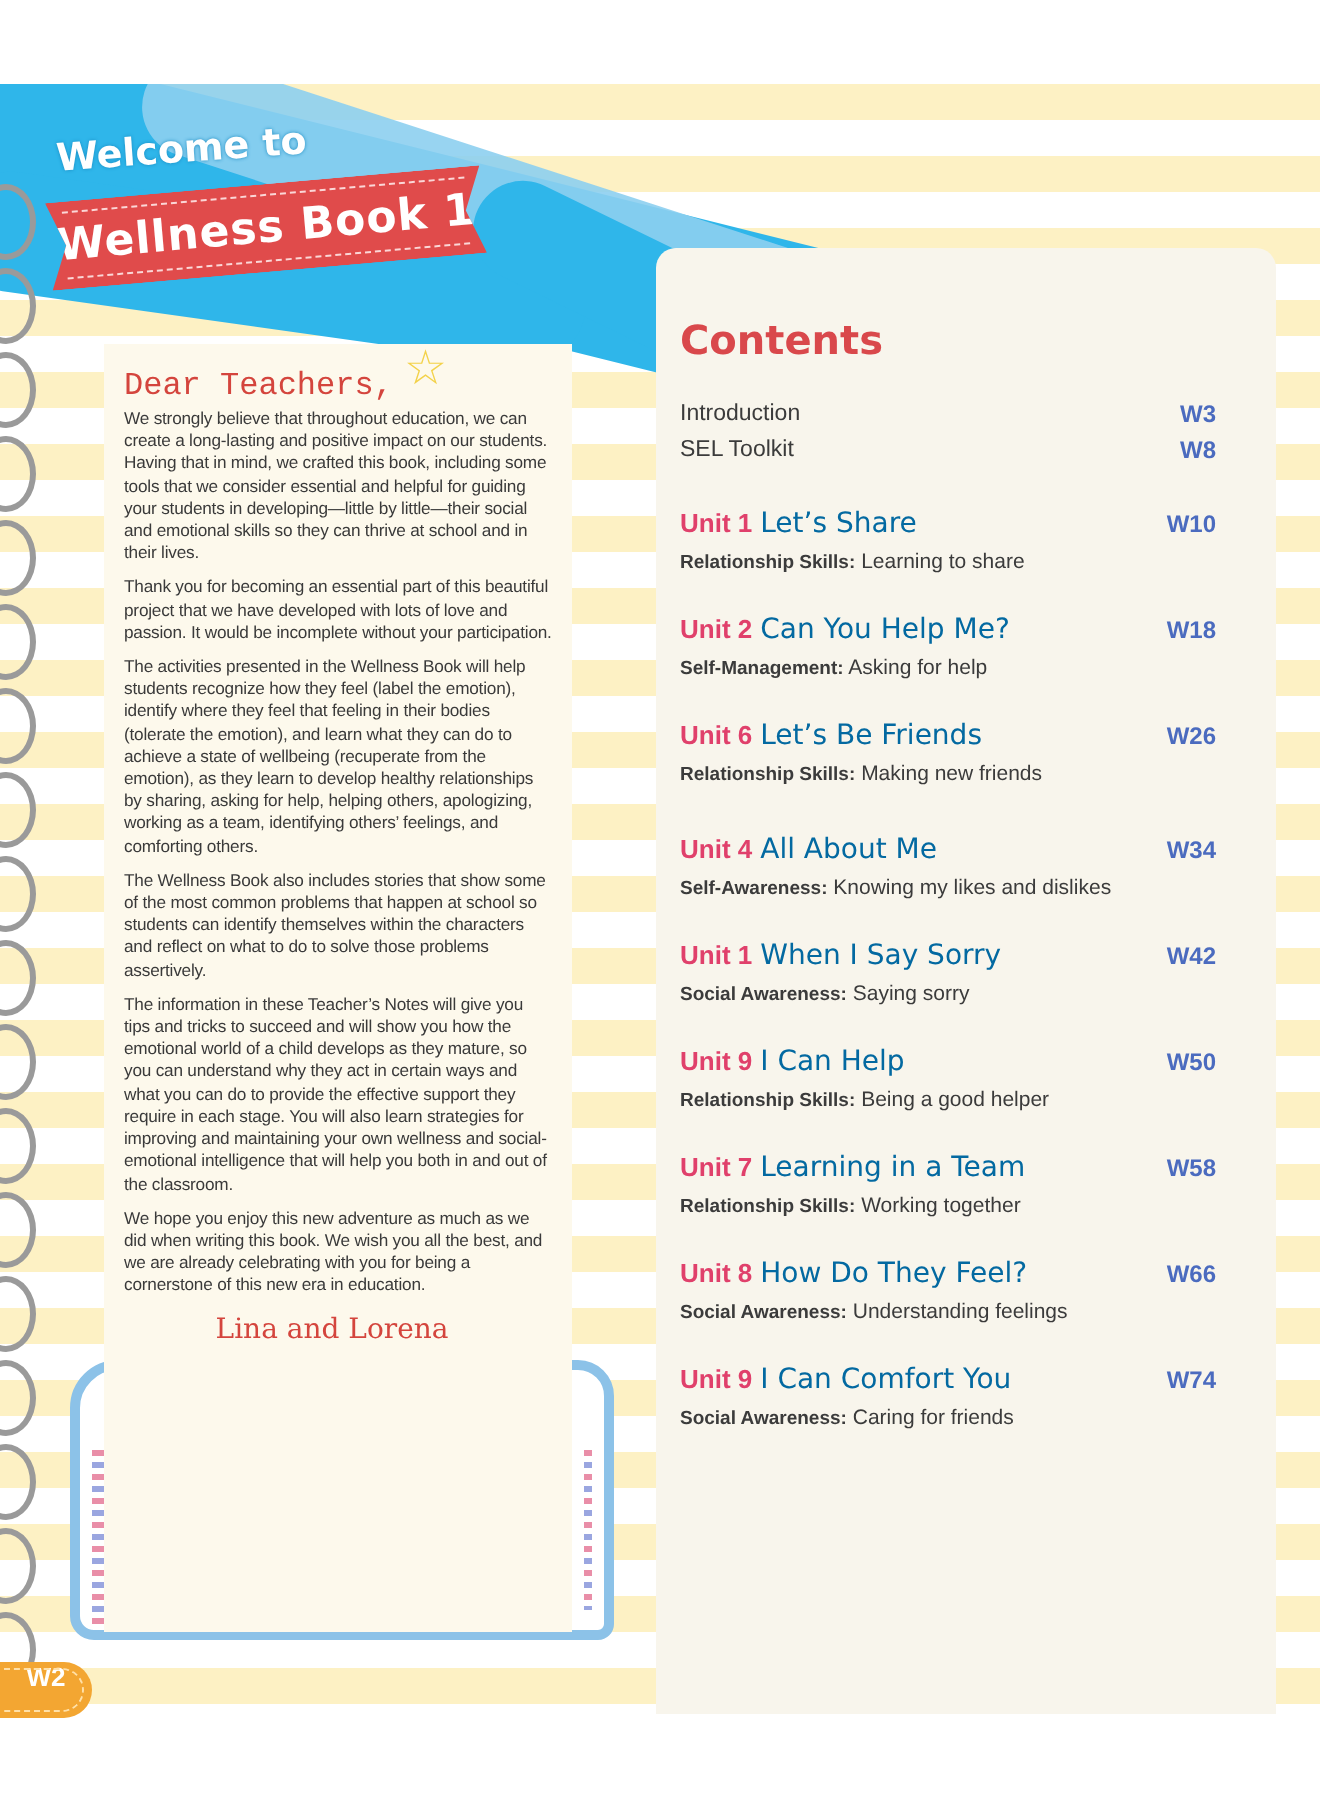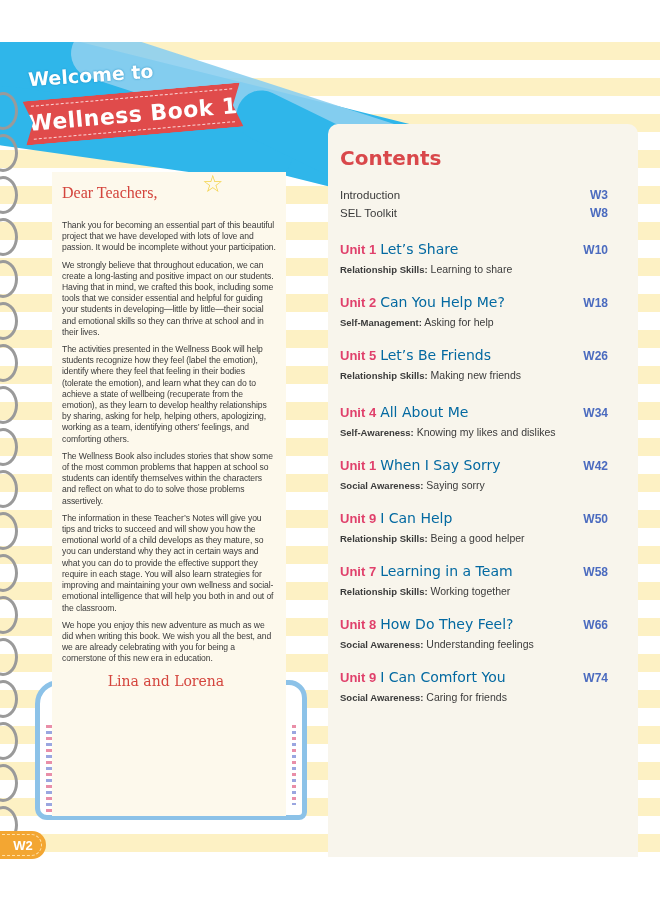--- a/index.html
+++ b/index.html
@@ -15,36 +15,36 @@
   .ring{position:absolute;left:0;width:30px;height:38px;border:3px solid #9a9a9a;border-radius:50%;background:transparent;box-sizing:border-box;}
   .welcome{position:absolute;left:28px;top:22px;color:#ffffff;font-family:"DejaVu Sans",sans-serif;font-weight:bold;font-size:19px;transform:rotate(-4deg);text-shadow:0 0 2px #1a8ac0;}
   .banner{position:absolute;left:24px;top:50px;width:218px;height:44px;background:#e04b4b;transform:rotate(-5deg);
     clip-path:polygon(0 0,100% 0,96% 50%,100% 100%,0 100%,4% 50%);display:flex;align-items:center;justify-content:center;}
   .banner::before{content:"";position:absolute;left:8px;right:8px;top:5px;bottom:5px;border-top:1.5px dashed #fbd7d7;border-bottom:1.5px dashed #fbd7d7;}
   .banner span{color:#fff;font-family:"DejaVu Sans",sans-serif;font-size:22px;font-weight:bold;letter-spacing:.5px;}
   .letter-frame{position:absolute;left:35px;top:638px;width:272px;height:140px;border:5px solid #8cc2e8;border-radius:24px 18px 8px 12px;box-sizing:border-box;background:#fff;}
   .letter-frame .stripes-l{position:absolute;left:6px;top:40px;width:6px;height:90px;background:repeating-linear-gradient(180deg,#e98ea8 0 3px,transparent 3px 6px,#9aa6e0 6px 9px,transparent 9px 12px);}
   .letter-frame .stripes-r{position:absolute;right:6px;top:40px;width:4px;height:80px;background:repeating-linear-gradient(180deg,#e98ea8 0 3px,transparent 3px 6px,#9aa6e0 6px 9px,transparent 9px 12px);}
   .letter{position:absolute;left:52px;top:130px;width:234px;height:644px;background:#fdf9ec;padding:12px 10px 0 10px;box-sizing:border-box;color:#3a3a3a;}
-  .letter h2{margin:0 0 18px 0;font-family:Liberation Serif, serif;font-size:16px;font-weight:normal;color:#d4453d;}
+  .letter h2{margin:0 0 2px 0;font-family:Liberation Mono, monospace;font-size:16px;font-weight:normal;color:#d4453d;}
   .star{position:absolute;left:150px;top:-2px;color:#f3d24a;font-size:24px;}
   .letter p{margin:0 0 6px 0;font-size:8.6px;line-height:11.2px;letter-spacing:-.1px;}
   .letter .sign{text-align:center;font-family:"DejaVu Serif",serif;font-size:14px;color:#d4453d;margin-top:8px;padding-right:6px;}
-  .contents{position:absolute;left:328px;top:82px;width:310px;height:735px;background:#f8f5ec;border-radius:10px 10px 0 0;padding:22px 30px 0 12px;box-sizing:border-box;}
+  .contents{position:absolute;left:328px;top:82px;width:310px;height:735px;background:#f8f5ec;border-radius:10px 10px 0 0;padding:34px 30px 0 12px;box-sizing:border-box;}
   .contents h1{margin:0 0 16px 0;font-family:"DejaVu Sans",sans-serif;font-size:20px;color:#d9484b;font-weight:bold;}
   .row{display:flex;justify-content:space-between;align-items:flex-end;}
   .intro .row{font-size:11.5px;color:#3b3b3b;line-height:18px;}
   .pg{color:#4b6bbf;font-weight:bold;font-size:12px;}
   .unit{margin-top:18px;}
   .unit .row{font-size:14px;line-height:18px;}
   .unit .u{color:#e0406b;font-weight:bold;font-size:13px;}
   .unit .t{color:#0369a1;font-family:"DejaVu Sans",sans-serif;font-size:14px;margin-left:4px;}
   .unit .sub{font-size:10.5px;color:#3b3b3b;margin-top:4px;}
   .unit .sub b{font-weight:bold;font-size:9.5px;}
-  .footer-tab{position:absolute;left:0;top:831px;width:46px;height:28px;background:#f3a632;border-radius:0 14px 14px 0;color:#fff;font-weight:bold;font-size:13px;display:flex;align-items:center;justify-content:center;}
+  .footer-tab{position:absolute;left:0;top:831px;width:46px;height:28px;background:#f3a632;border-radius:0 14px 14px 0;color:#fff;font-weight:bold;font-size:13px;display:flex;align-items:flex-start;justify-content:center;}
   .footer-tab::before{content:"";position:absolute;left:2px;right:4px;top:3px;bottom:3px;border:1.5px dashed #ffe0a8;border-left:none;border-radius:0 11px 11px 0;}
 </style>
 </head>
 <body>
 
 <div class="page">
   <div class="brush b1"></div>
   <div class="brush b2"></div>
   <div class="brush b3"></div>
   <div class="brush b4"></div>
@@ -76,22 +76,22 @@
   </div>
 
   <div class="letter-frame">
     <div class="stripes-l"></div>
     <div class="stripes-r"></div>
   </div>
 
   <div class="letter">
     <div class="star">☆</div>
     <h2>Dear Teachers,</h2>
+    <p>We strongly believe that throughout education, we can create a long-lasting and positive impact on our students. Having that in mind, we crafted this book, including some tools that we consider essential and helpful for guiding your students in developing—little by little—their social and emotional skills so they can thrive at school and in their lives.</p>
     <p>Thank you for becoming an essential part of this beautiful project that we have developed with lots of love and passion. It would be incomplete without your participation.</p>
-    <p>We strongly believe that throughout education, we can create a long-lasting and positive impact on our students. Having that in mind, we crafted this book, including some tools that we consider essential and helpful for guiding your students in developing—little by little—their social and emotional skills so they can thrive at school and in their lives.</p>
     <p>The activities presented in the Wellness Book will help students recognize how they feel (label the emotion), identify where they feel that feeling in their bodies (tolerate the emotion), and learn what they can do to achieve a state of wellbeing (recuperate from the emotion), as they learn to develop healthy relationships by sharing, asking for help, helping others, apologizing, working as a team, identifying others’ feelings, and comforting others.</p>
     <p>The Wellness Book also includes stories that show some of the most common problems that happen at school so students can identify themselves within the characters and reflect on what to do to solve those problems assertively.</p>
     <p>The information in these Teacher’s Notes will give you tips and tricks to succeed and will show you how the emotional world of a child develops as they mature, so you can understand why they act in certain ways and what you can do to provide the effective support they require in each stage. You will also learn strategies for improving and maintaining your own wellness and social-emotional intelligence that will help you both in and out of the classroom.</p>
     <p>We hope you enjoy this new adventure as much as we did when writing this book.  We wish you all the best, and we are already celebrating with you for being a cornerstone of this new era in education.</p>
     <div class="sign">Lina and Lorena</div>
   </div>
 
   <div class="contents">
     <h1>Contents</h1>
     <div class="intro">
@@ -114,21 +114,21 @@
     </div>
     <div class="unit">
       <div class="row">
           <span><span class="u">Unit 2</span><span class="t">Can You Help Me?</span></span>
           <span class="pg">W18</span>
         </div>
       <div class="sub"><b>Self-Management:</b> <span>Asking for help</span></div>
     </div>
     <div class="unit">
       <div class="row">
-          <span><span class="u">Unit 5</span><span class="t">Let’s Be Friends</span></span>
+          <span><span class="u">Unit 6</span><span class="t">Let’s Be Friends</span></span>
           <span class="pg">W26</span>
         </div>
       <div class="sub"><b>Relationship Skills:</b> <span>Making new friends</span></div>
     </div>
     <div class="unit" style="margin-top:22px">
       <div class="row">
           <span><span class="u">Unit 4</span><span class="t">All About Me</span></span>
           <span class="pg">W34</span>
         </div>
       <div class="sub"><b>Self-Awareness:</b> <span>Knowing my likes and dislikes</span></div>

